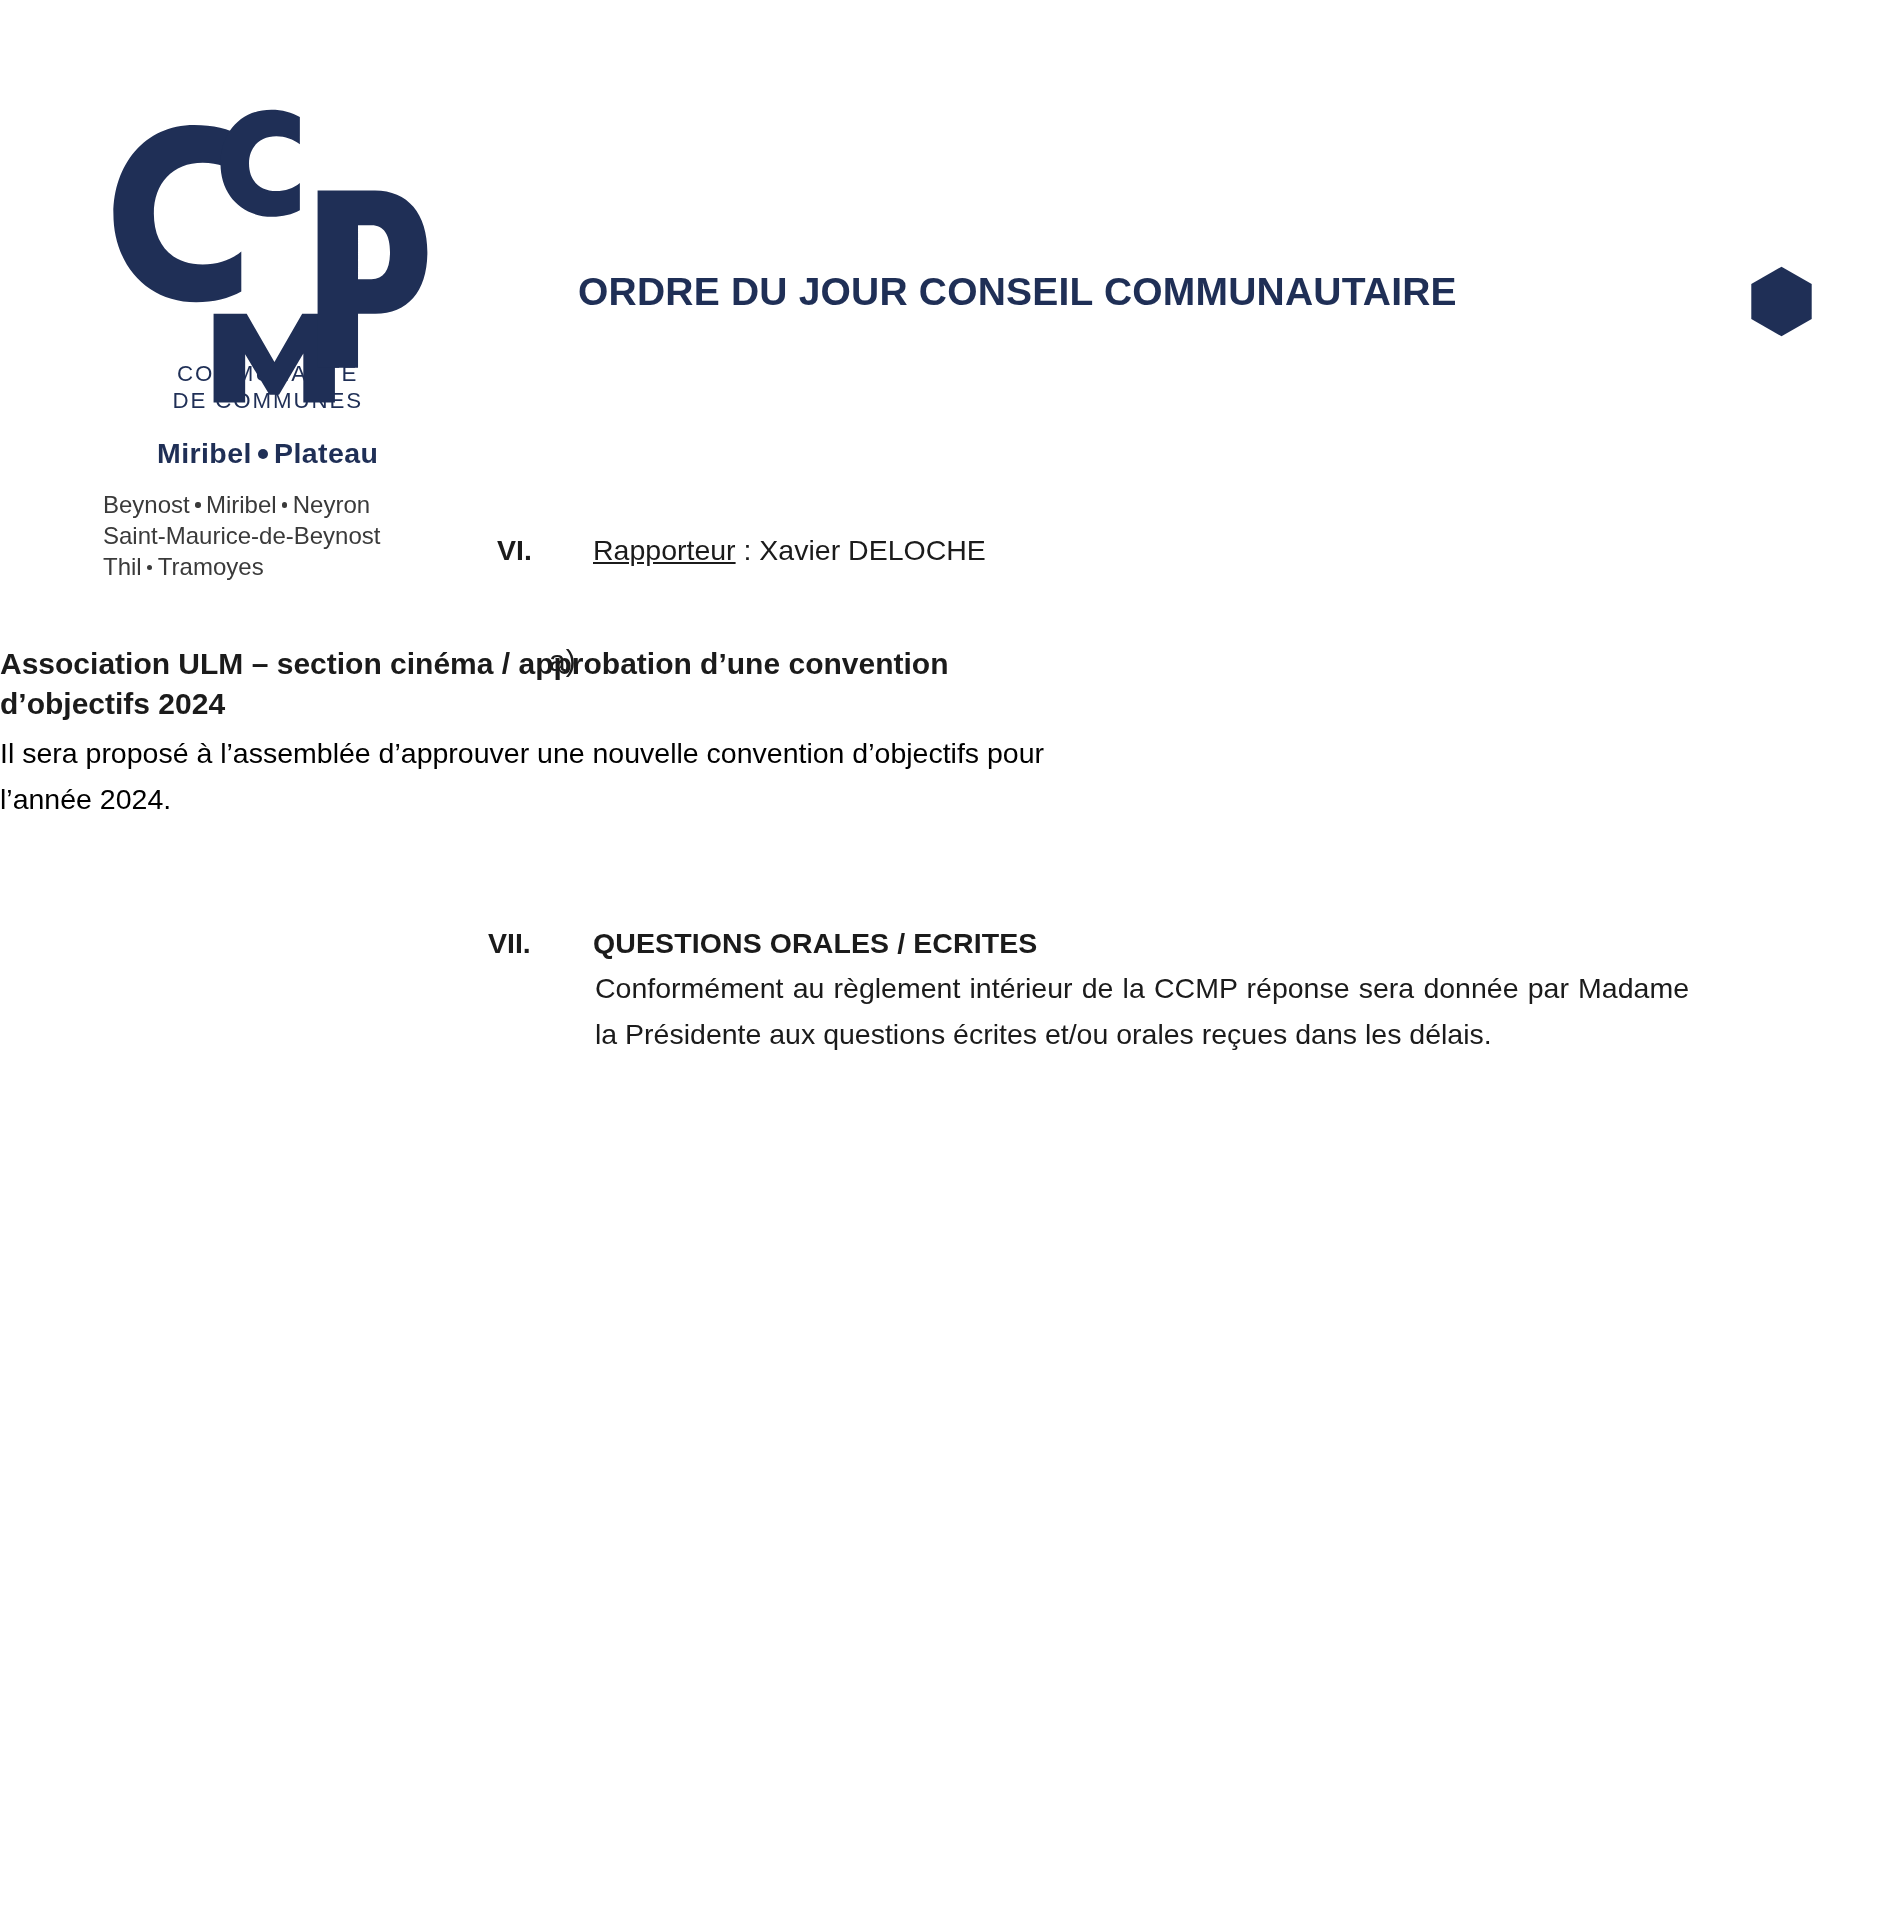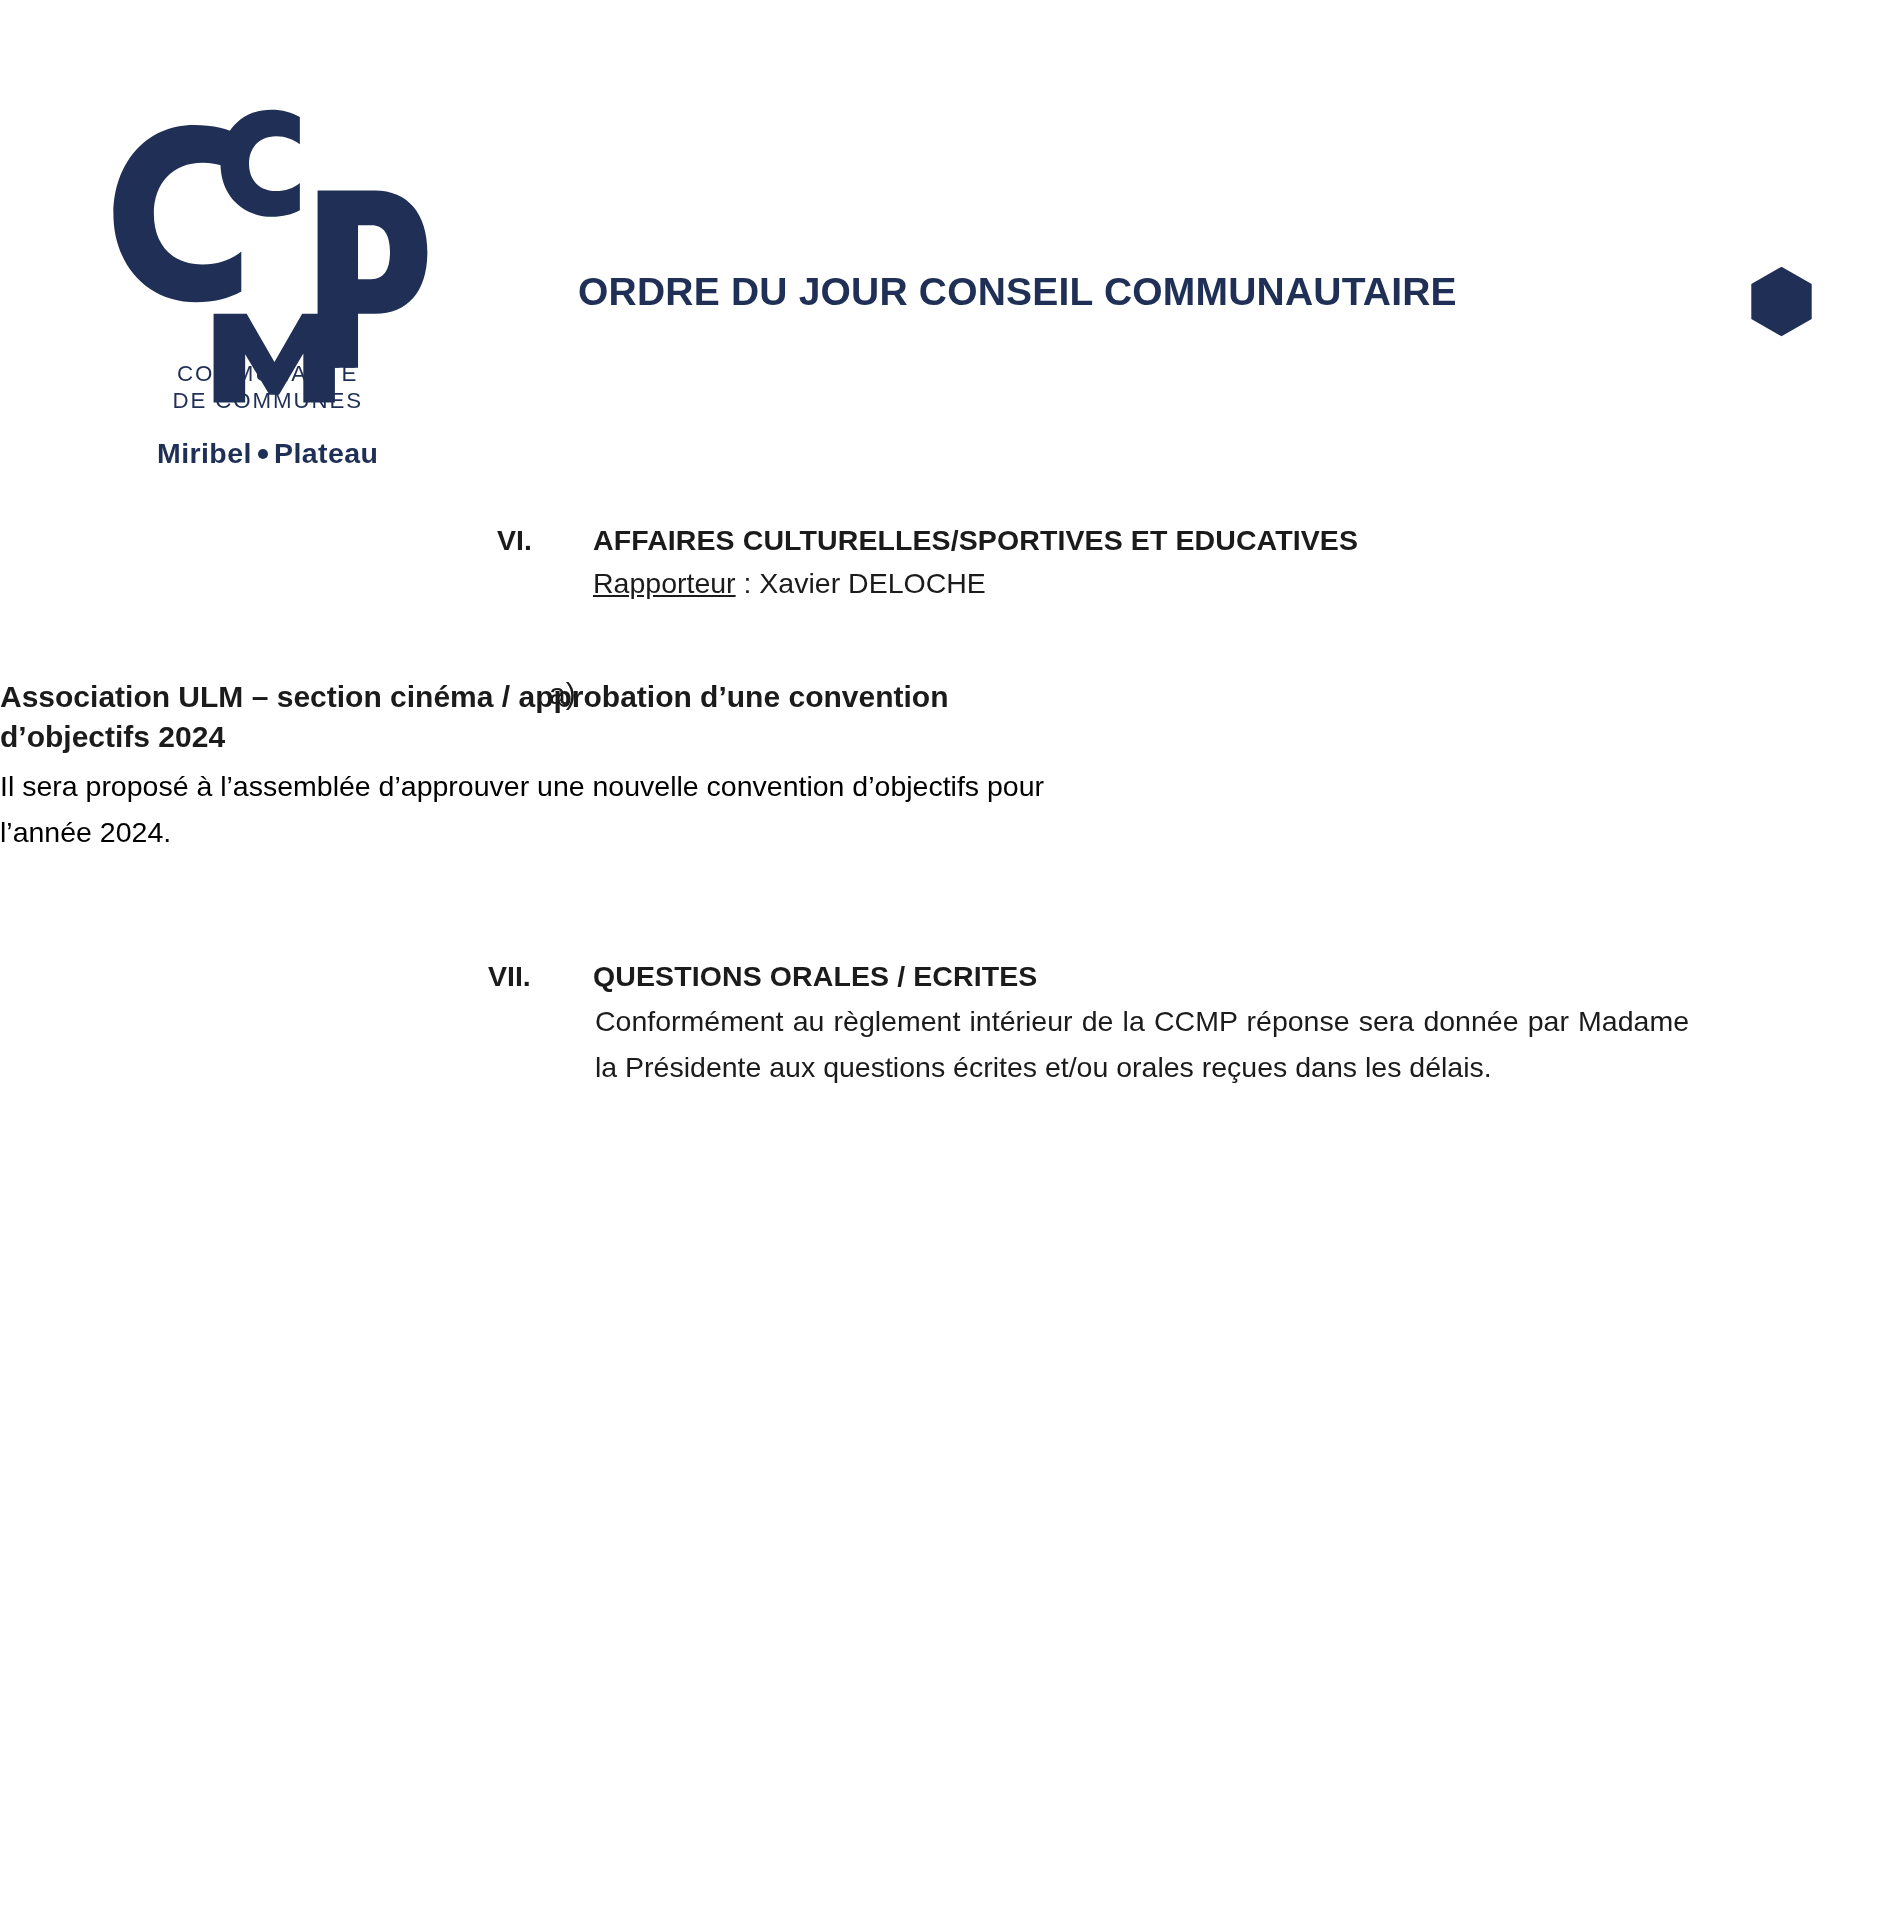--- a/index.html
+++ b/index.html
@@ -221,36 +221,40 @@
       </div>
       <div class="logo-sub-wrap">
         <div class="logo-sub1">COMMUNAUTÉ</div>
         <div class="logo-sub2">DE COMMUNES</div>
         <div class="logo-town">
           <span>Miribel</span><span class="dot"></span><span>Plateau</span>
         </div>
       </div>
     </div>
 
+    <div class="communes">
+      <span>Beynost</span><span class="sep"></span><span>Miribel</span><span class="sep"></span><span>Neyron</span><br>
+      <span>Saint-Maurice-de-Beynost</span><br>
+      <span>Thil</span><span class="sep"></span><span>Tramoyes</span>
+    </div>
 
     <div class="doc-title">ORDRE DU JOUR CONSEIL COMMUNAUTAIRE</div>
 
     <div class="hexagon-deco">
       <svg viewBox="0 0 170 190" width="65" height="73" aria-hidden="true">
         <polygon points="85,4 164,49 164,141 85,186 6,141 6,49" fill="#1f2f56"></polygon>
       </svg>
     </div>
   </div>
 
   <div class="content">
 
     <div class="sec">
       <div class="sec-head">
         <div class="sec-num">VI.</div>
-        <div class="sec-title">AFFAIRES CULTURELLES/SPORTIVES ET EDUCATIVES</div>
       </div>
       <div class="sec-rapporteur">
         <span class="u">Rapporteur</span><span> : Xavier DELOCHE</span>
       </div>
 
       <div class="item">
         <div class="item-letter">a)</div>
         <div class="item-body">
           <div class="item-title">Association ULM – section cinéma / approbation d’une convention d’objectifs 2024</div>
           <div class="item-text">Il sera proposé à l’assemblée d’approuver une nouvelle convention d’objectifs pour l’année 2024.</div>

